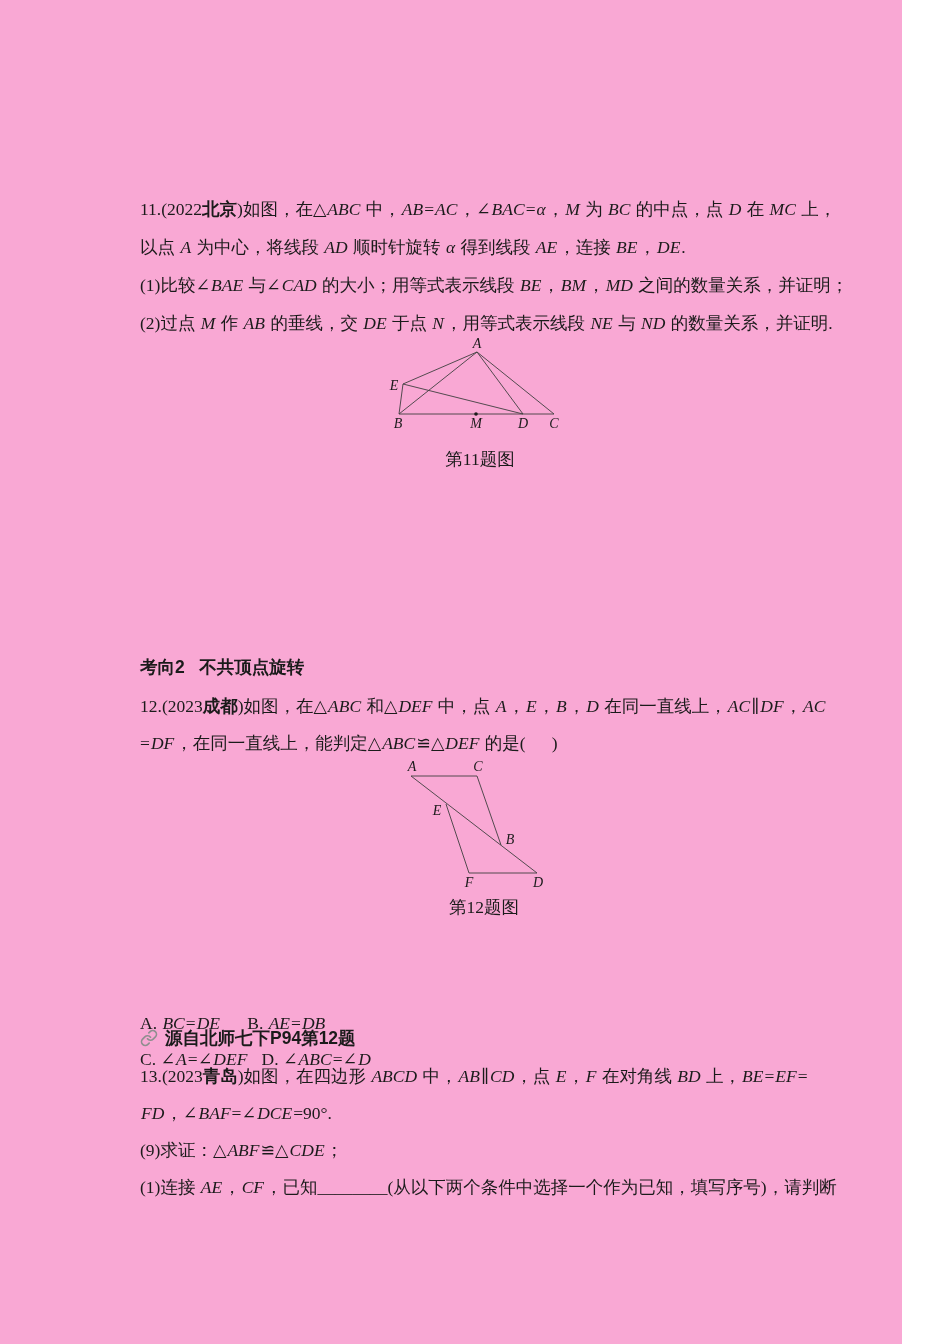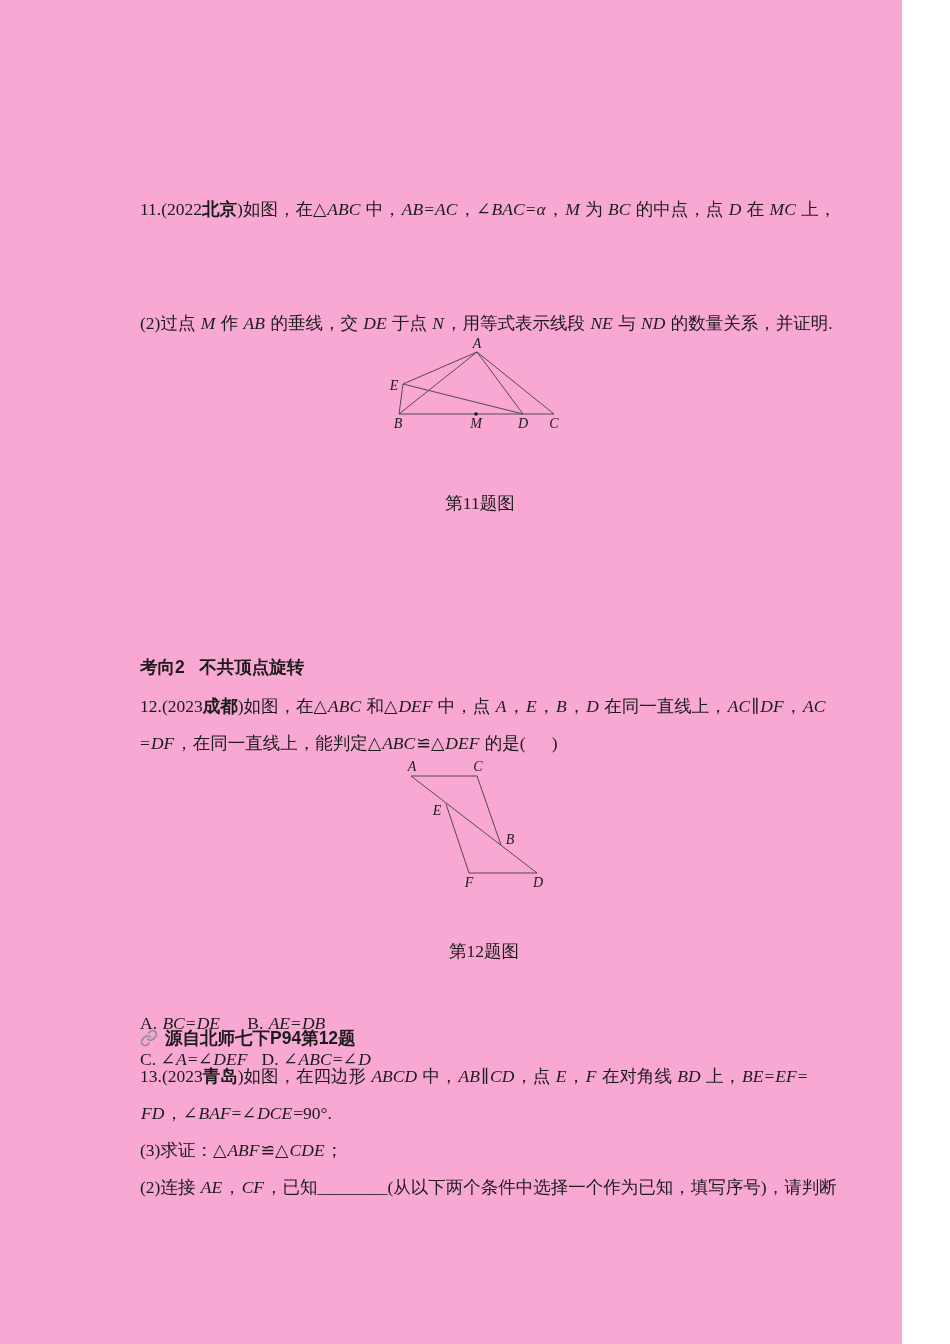--- a/index.html
+++ b/index.html
@@ -17,21 +17,20 @@
   .line {
     position: absolute;
     left: 140px;
     white-space: nowrap;
     line-height: 22px;
   }
   .caption {
     position: absolute;
     text-align: center;
     line-height: 22px;
-    margin-top: 44px;
   }
   
   .s0 { font-style: normal; }
   .s1 {
     font-style: italic;
     font-family: "Liberation Serif", "DejaVu Serif", serif;
     padding: 0 1px;
   }
   .s2 {
     font-style: normal;
@@ -48,20 +47,22 @@
   }
   .link-row { display: flex; align-items: center; gap: 7px; text-align: right; }
   .link-icon-svg { display: block; }
 </style>
 </head>
 <body>
 
 <div id="page">
 
   <div class="line" style="top:198px"><span class="s0">11.(2022</span><span class="s2">北京</span><span class="s0">)如图，在△</span><span class="s1">ABC</span><span class="s0"> 中，</span><span class="s1">AB</span><span class="s0">=</span><span class="s1">AC</span><span class="s0">，∠</span><span class="s1">BAC</span><span class="s0">=</span><span class="s1">α</span><span class="s0">，</span><span class="s1">M</span><span class="s0"> 为 </span><span class="s1">BC</span><span class="s0"> 的中点，点 </span><span class="s1">D</span><span class="s0"> 在 </span><span class="s1">MC</span><span class="s0"> 上，</span></div>
+  <div class="line" style="top:236px"><span class="s0">以点 </span><span class="s1">A</span><span class="s0"> 为中心，将线段 </span><span class="s1">AD</span><span class="s0"> 顺时针旋转 </span><span class="s1">α</span><span class="s0"> 得到线段 </span><span class="s1">AE</span><span class="s0">，连接 </span><span class="s1">BE</span><span class="s0">，</span><span class="s1">DE</span><span class="s0">.</span></div>
+  <div class="line" style="top:274px"><span class="s0">(1)比较∠</span><span class="s1">BAE</span><span class="s0"> 与∠</span><span class="s1">CAD</span><span class="s0"> 的大小；用等式表示线段 </span><span class="s1">BE</span><span class="s0">，</span><span class="s1">BM</span><span class="s0">，</span><span class="s1">MD</span><span class="s0"> 之间的数量关系，并证明；</span></div>
   <div class="line" style="top:312px"><span class="s0">(2)过点 </span><span class="s1">M</span><span class="s0"> 作 </span><span class="s1">AB</span><span class="s0"> 的垂线，交 </span><span class="s1">DE</span><span class="s0"> 于点 </span><span class="s1">N</span><span class="s0">，用等式表示线段 </span><span class="s1">NE</span><span class="s0"> 与 </span><span class="s1">ND</span><span class="s0"> 的数量关系，并证明.</span></div>
 
   <svg class="figure" style="left:380px; top:335px" width="200" height="100" viewBox="0 0 200 100">
     <g>
       <line x1="19" y1="79" x2="174" y2="79"></line>
       <line x1="97" y1="17" x2="19" y2="79"></line>
       <line x1="97" y1="17" x2="174" y2="79"></line>
       <line x1="97" y1="17" x2="143" y2="79"></line>
       <line x1="97" y1="17" x2="23" y2="49"></line>
       <line x1="23" y1="49" x2="19" y2="79"></line>
@@ -107,16 +108,16 @@
       <g fill="none" stroke="#8f8f8f" stroke-width="2.2" stroke-linecap="round" stroke-linejoin="round">
         <path d="M10 13a5 5 0 0 0 7.54.54l3-3a5 5 0 0 0-7.07-7.07l-1.72 1.71"></path>
         <path d="M14 11a5 5 0 0 0-7.54-.54l-3 3a5 5 0 0 0 7.07 7.07l1.71-1.71"></path>
       </g>
     </svg>
     <span><span class="s2">源自北师七下P94第12题</span></span>
   </div>
 
   <div class="line" style="top:1065px"><span class="s0">13.(2023</span><span class="s2">青岛</span><span class="s0">)如图，在四边形 </span><span class="s1">ABCD</span><span class="s0"> 中，</span><span class="s1">AB</span><span class="s0">∥</span><span class="s1">CD</span><span class="s0">，点 </span><span class="s1">E</span><span class="s0">，</span><span class="s1">F</span><span class="s0"> 在对角线 </span><span class="s1">BD</span><span class="s0"> 上，</span><span class="s1">BE</span><span class="s0">=</span><span class="s1">EF</span><span class="s0">=</span></div>
   <div class="line" style="top:1102px"><span class="s1">FD</span><span class="s0">，∠</span><span class="s1">BAF</span><span class="s0">=∠</span><span class="s1">DCE</span><span class="s0">=90°.</span></div>
-  <div class="line" style="top:1139px"><span class="s0">(3)求证：△</span><span class="s1">ABF</span><span class="s0">≌△</span><span class="s1">CDE</span><span class="s0">；</span></div>
-  <div class="line" style="top:1176px"><span class="s0">(2)连接 </span><span class="s1">AE</span><span class="s0">，</span><span class="s1">CF</span><span class="s0">，已知________(从以下两个条件中选择一个作为已知，填写序号)，请判断</span></div>
+  <div class="line" style="top:1139px"><span class="s0">(9)求证：△</span><span class="s1">ABF</span><span class="s0">≌△</span><span class="s1">CDE</span><span class="s0">；</span></div>
+  <div class="line" style="top:1176px"><span class="s0">(1)连接 </span><span class="s1">AE</span><span class="s0">，</span><span class="s1">CF</span><span class="s0">，已知________(从以下两个条件中选择一个作为已知，填写序号)，请判断</span></div>
 
 </div>
 
 </body></html>

